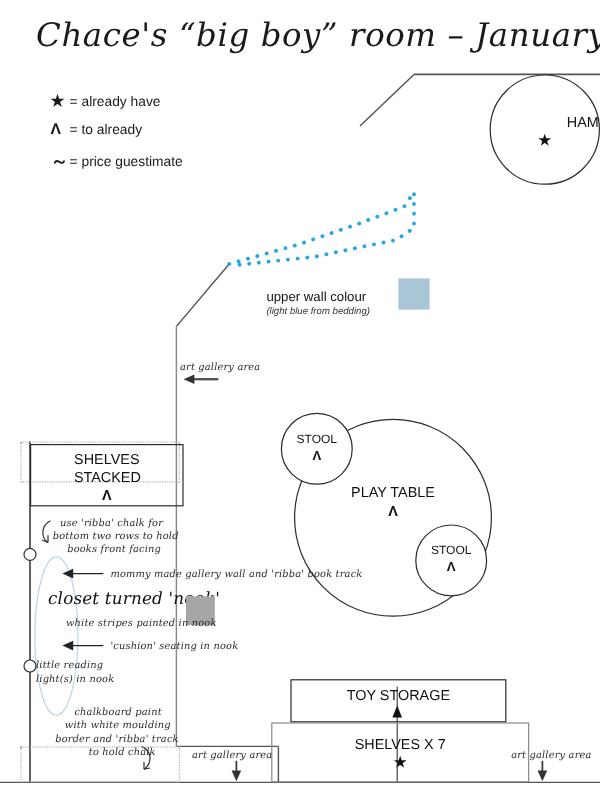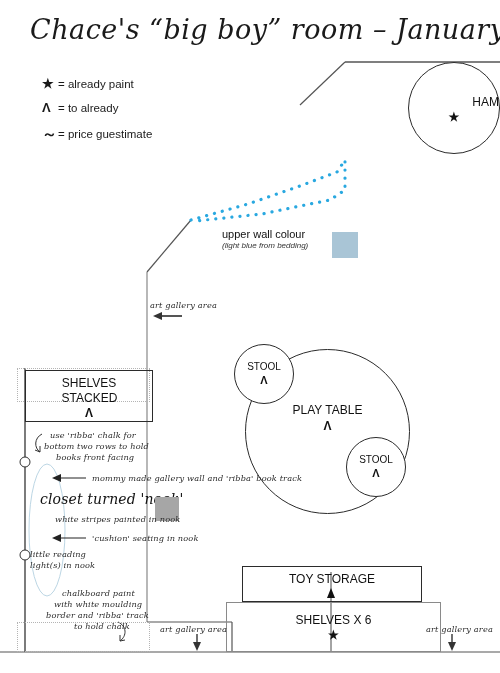--- a/index.html
+++ b/index.html
@@ -109,21 +109,21 @@
 </head>
 <body>
 
 <div id="page">
 
   <div class="abs" id="title">Chace's “big boy” room – January 2012</div>
 
   <div class="abs" id="legend">
     <div class="legend-row">
       <span class="legend-sym">★</span>
-      <span class="legend-txt">= already paint</span>
+      <span class="legend-txt">= already have</span>
     </div>
     <div class="legend-row">
       <span class="legend-sym">Λ</span>
       <span class="legend-txt">= to already</span>
     </div>
     <div class="legend-row">
       <span class="legend-sym tilde">～</span>
       <span class="legend-txt">= price guestimate</span>
     </div>
   </div>
@@ -178,21 +178,21 @@
     <path d="M331,588 L327,598 L335,598 Z" fill="#111"></path>
   </svg>
 
   <div class="abs dotted-box" style="left:17px; top:368px; width:133px; height:34px;"></div>
   <div class="abs dotted-box" style="left:17px; top:622px; width:133px; height:30px;"></div>
 
   <div class="abs circle-outline" style="left:408px; top:62px; width:92px; height:92px;"></div>
   <div class="abs room-label" style="left:408px; top:95px; width:92px;padding-left:44px;">HAMPER</div>
   <div class="abs mark" style="left:408px; top:110px; width:92px;">★</div>
 
-  <div class="abs" style="left:222px; top:228px; width:110px;">
+  <div class="abs" style="left:222px; top:242px; width:110px;">
     <div style="font-family:'Liberation Sans',sans-serif; font-size:11px; color:#111; white-space:nowrap;">upper wall colour</div>
     <div style="font-family:'Liberation Sans',sans-serif; font-size:8px; font-style:italic; color:#333; white-space:nowrap; margin-top:1px;">(light blue from bedding)</div>
   </div>
   <div class="abs swatch" id="sw-blue" style="left:332px; top:232px; width:26px; height:26px; background:#a9c5d6;"></div>
 
   <div class="abs hand" style="left:150px; top:300px;">art gallery area</div>
 
   <div class="abs circle-outline" style="left:245px; top:349px; width:165px; height:165px;"></div>
   <div class="abs room-label" style="left:245px; top:403px; width:165px;">PLAY TABLE</div>
   <div class="abs mark" style="left:245px; top:419px; width:165px;">Λ</div>
@@ -234,19 +234,19 @@
     <div style="margin-left:10px;">chalkboard paint</div>
     <div style="margin-left:2px;">with white moulding</div>
     <div style="margin-left:-6px;">border and 'ribba' track</div>
     <div style="margin-left:22px;">to hold chalk</div>
   </div>
 
   <div class="abs box-outline" style="left:242px; top:566px; width:180px; height:36px;"></div>
   <div class="abs room-label" style="left:242px; top:572px; width:180px;">TOY STORAGE</div>
 
   <div class="abs box-outline light" style="left:226px; top:602px; width:215px; height:50px;"></div>
-  <div class="abs room-label" style="left:226px; top:613px; width:215px;">SHELVES X 6</div>
+  <div class="abs room-label" style="left:226px; top:613px; width:215px;">SHELVES X 7</div>
   <div class="abs mark" style="left:226px; top:628px; width:215px;">★</div>
 
   <div class="abs hand" style="left:160px; top:624px;">art gallery area</div>
   <div class="abs hand" style="left:426px; top:624px;">art gallery area</div>
 
 </div>
 
 </body></html>

